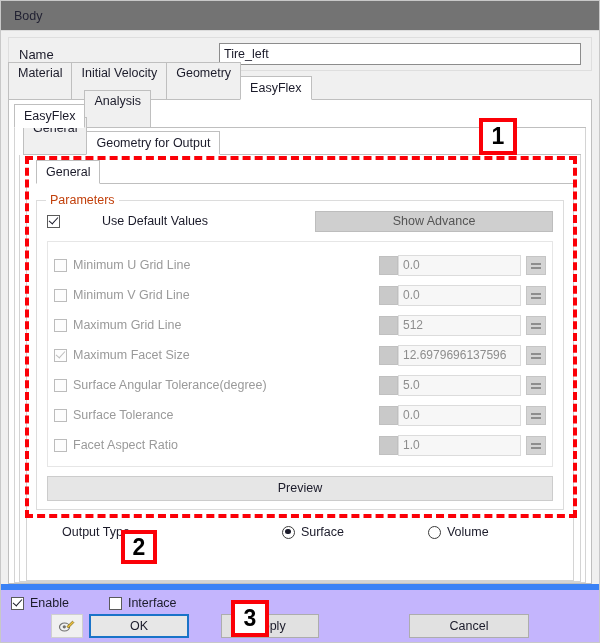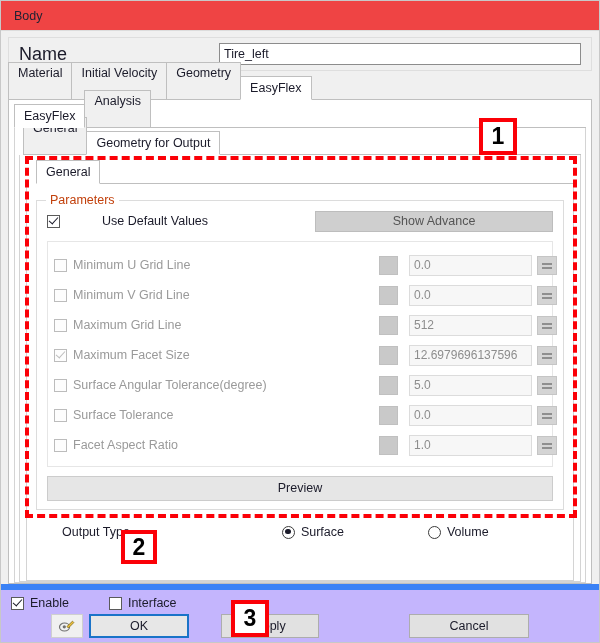--- a/index.html
+++ b/index.html
@@ -21,21 +21,21 @@
     width: 600px; height: 643px;
     box-sizing: border-box;
     border: 1px solid #c8c8c8;
     background: #ffffff;
     display: flex; flex-direction: column;
   }
 
   
   #titlebar {
     height: 30px; flex: 0 0 30px;
-    background: #ef4444;
+    background: #737373;
     border-bottom: 1px solid #dcdcdc;
     display: flex; align-items: center;
     padding-left: 13px;
     box-sizing: border-box;
   }
   #titlebar .title { font-size: 12.5px; color: #222233; }
 
   
   #dialog-body {
     flex: 1 1 auto;
@@ -49,21 +49,21 @@
   
   #name-row {
     height: 34px; flex: 0 0 34px;
     background: #f0f0f0;
     border: 1px solid #dedede;
     box-sizing: border-box;
     display: flex; align-items: center;
     padding: 0 10px;
     margin-bottom: 4px;
   }
-  #name-row .lbl { width: 200px; font-size: 18px; }
+  #name-row .lbl { width: 200px; font-size: 13px; }
   #name-input {
     flex: 1 1 auto;
     height: 22px;
     box-sizing: border-box;
     border: 1px solid #8c8c8c;
     background: #ffffff;
     font-family: "Liberation Sans", sans-serif;
     font-size: 12.5px;
     color: #1b1b2a;
     padding: 0 4px;
@@ -230,21 +230,21 @@
   }
   .swatch {
     width: 19px; height: 19px;
     background: #c9c9c9;
     border: 1px solid #c0c0c0;
     box-sizing: border-box;
     flex: 0 0 19px;
   }
   .val-input {
     width: 123px; height: 21px;
-    margin-left: 11px;
+    margin-left: 0;
     box-sizing: border-box;
     border: 1px solid #dcdcdc;
     background: #f7f7f7;
     color: #8d8d8d;
     font-family: "Liberation Sans", sans-serif;
     font-size: 12px;
     padding: 0 4px;
     outline: none;
   }
   .eq-btn {

